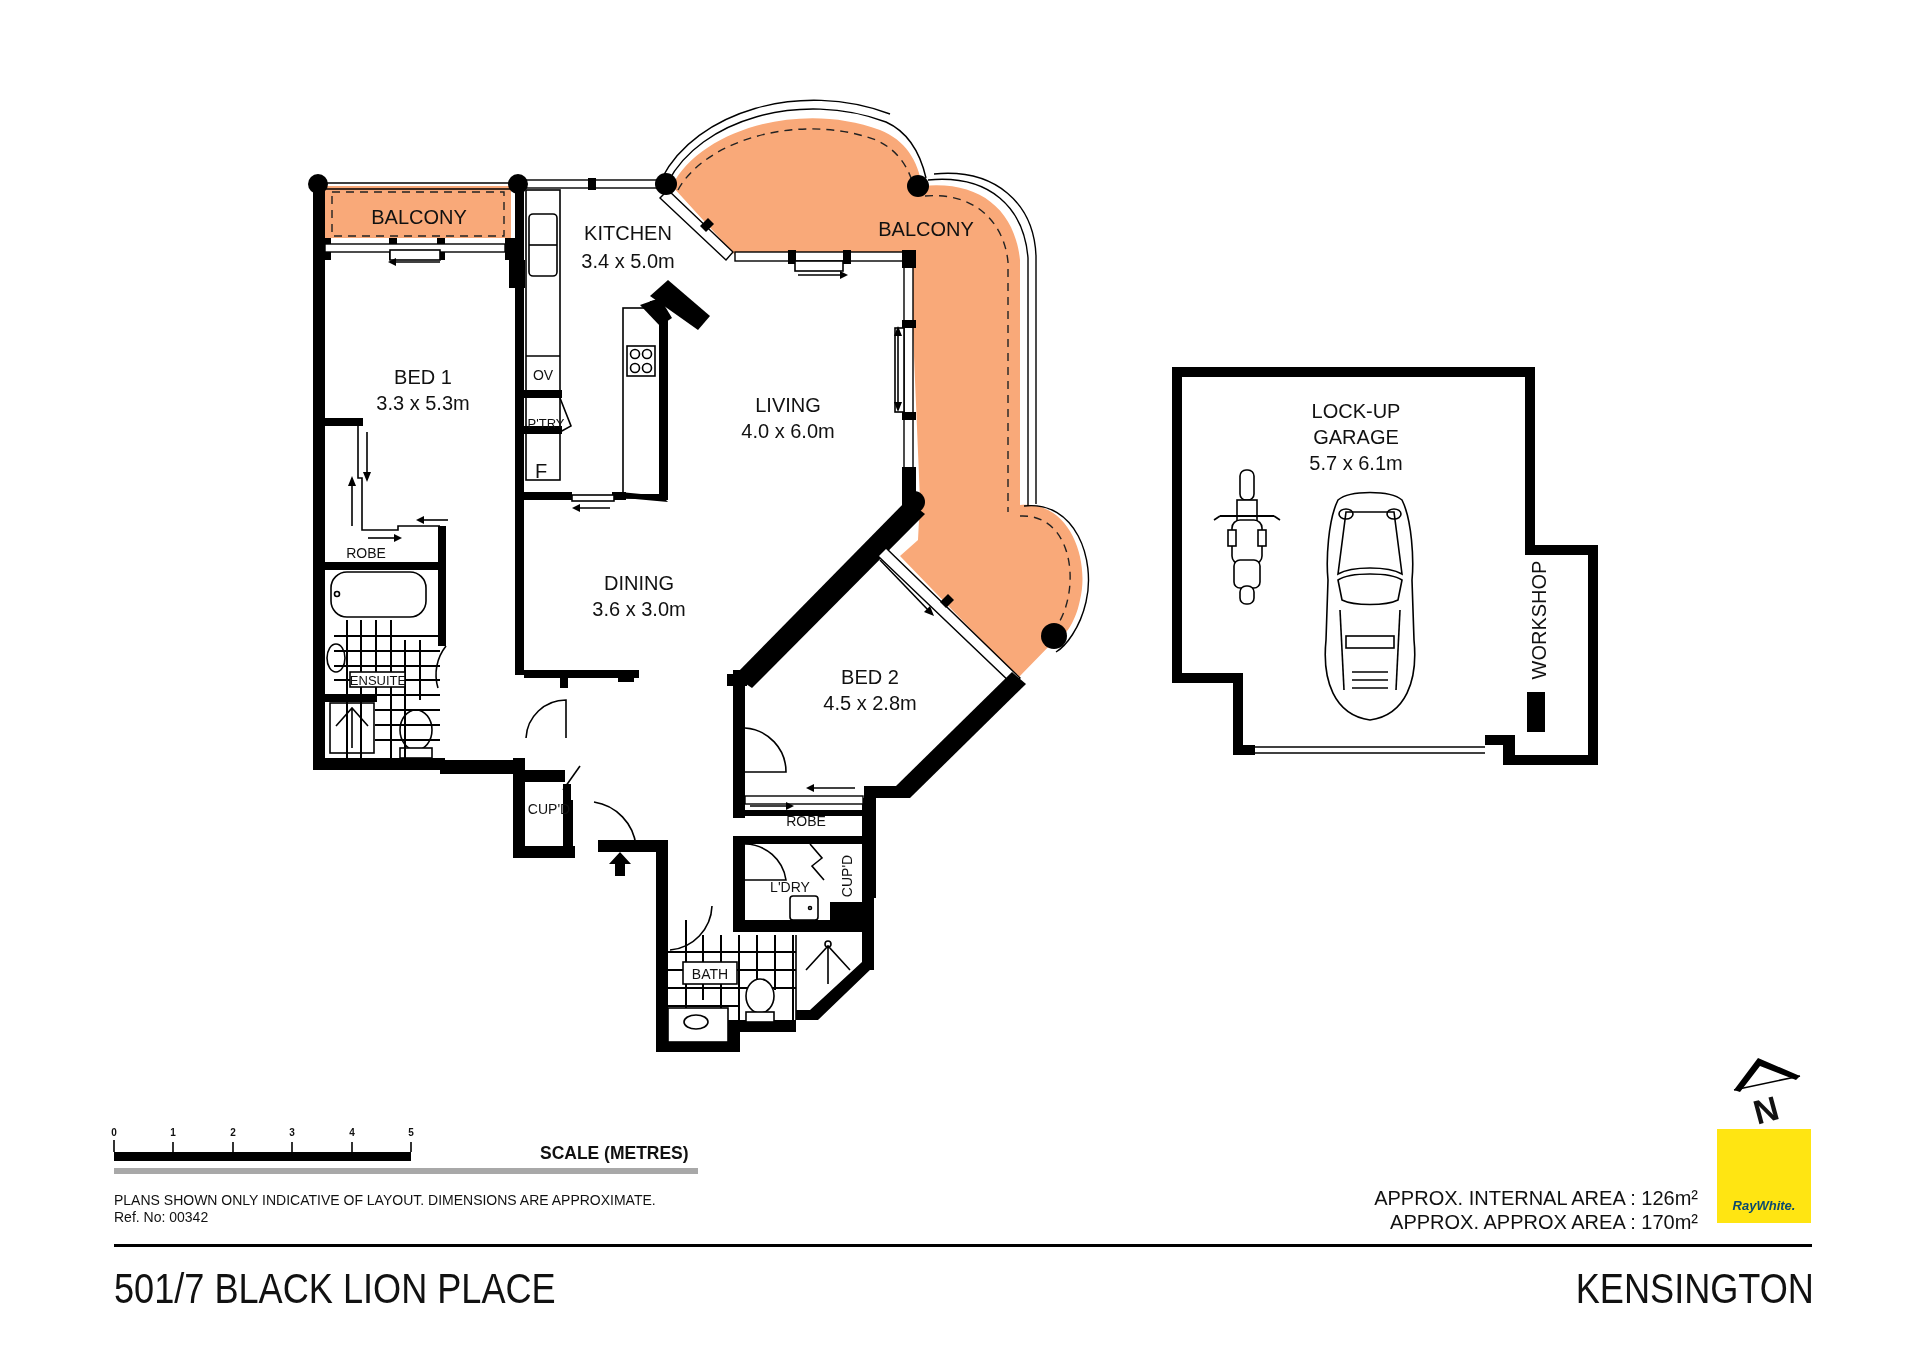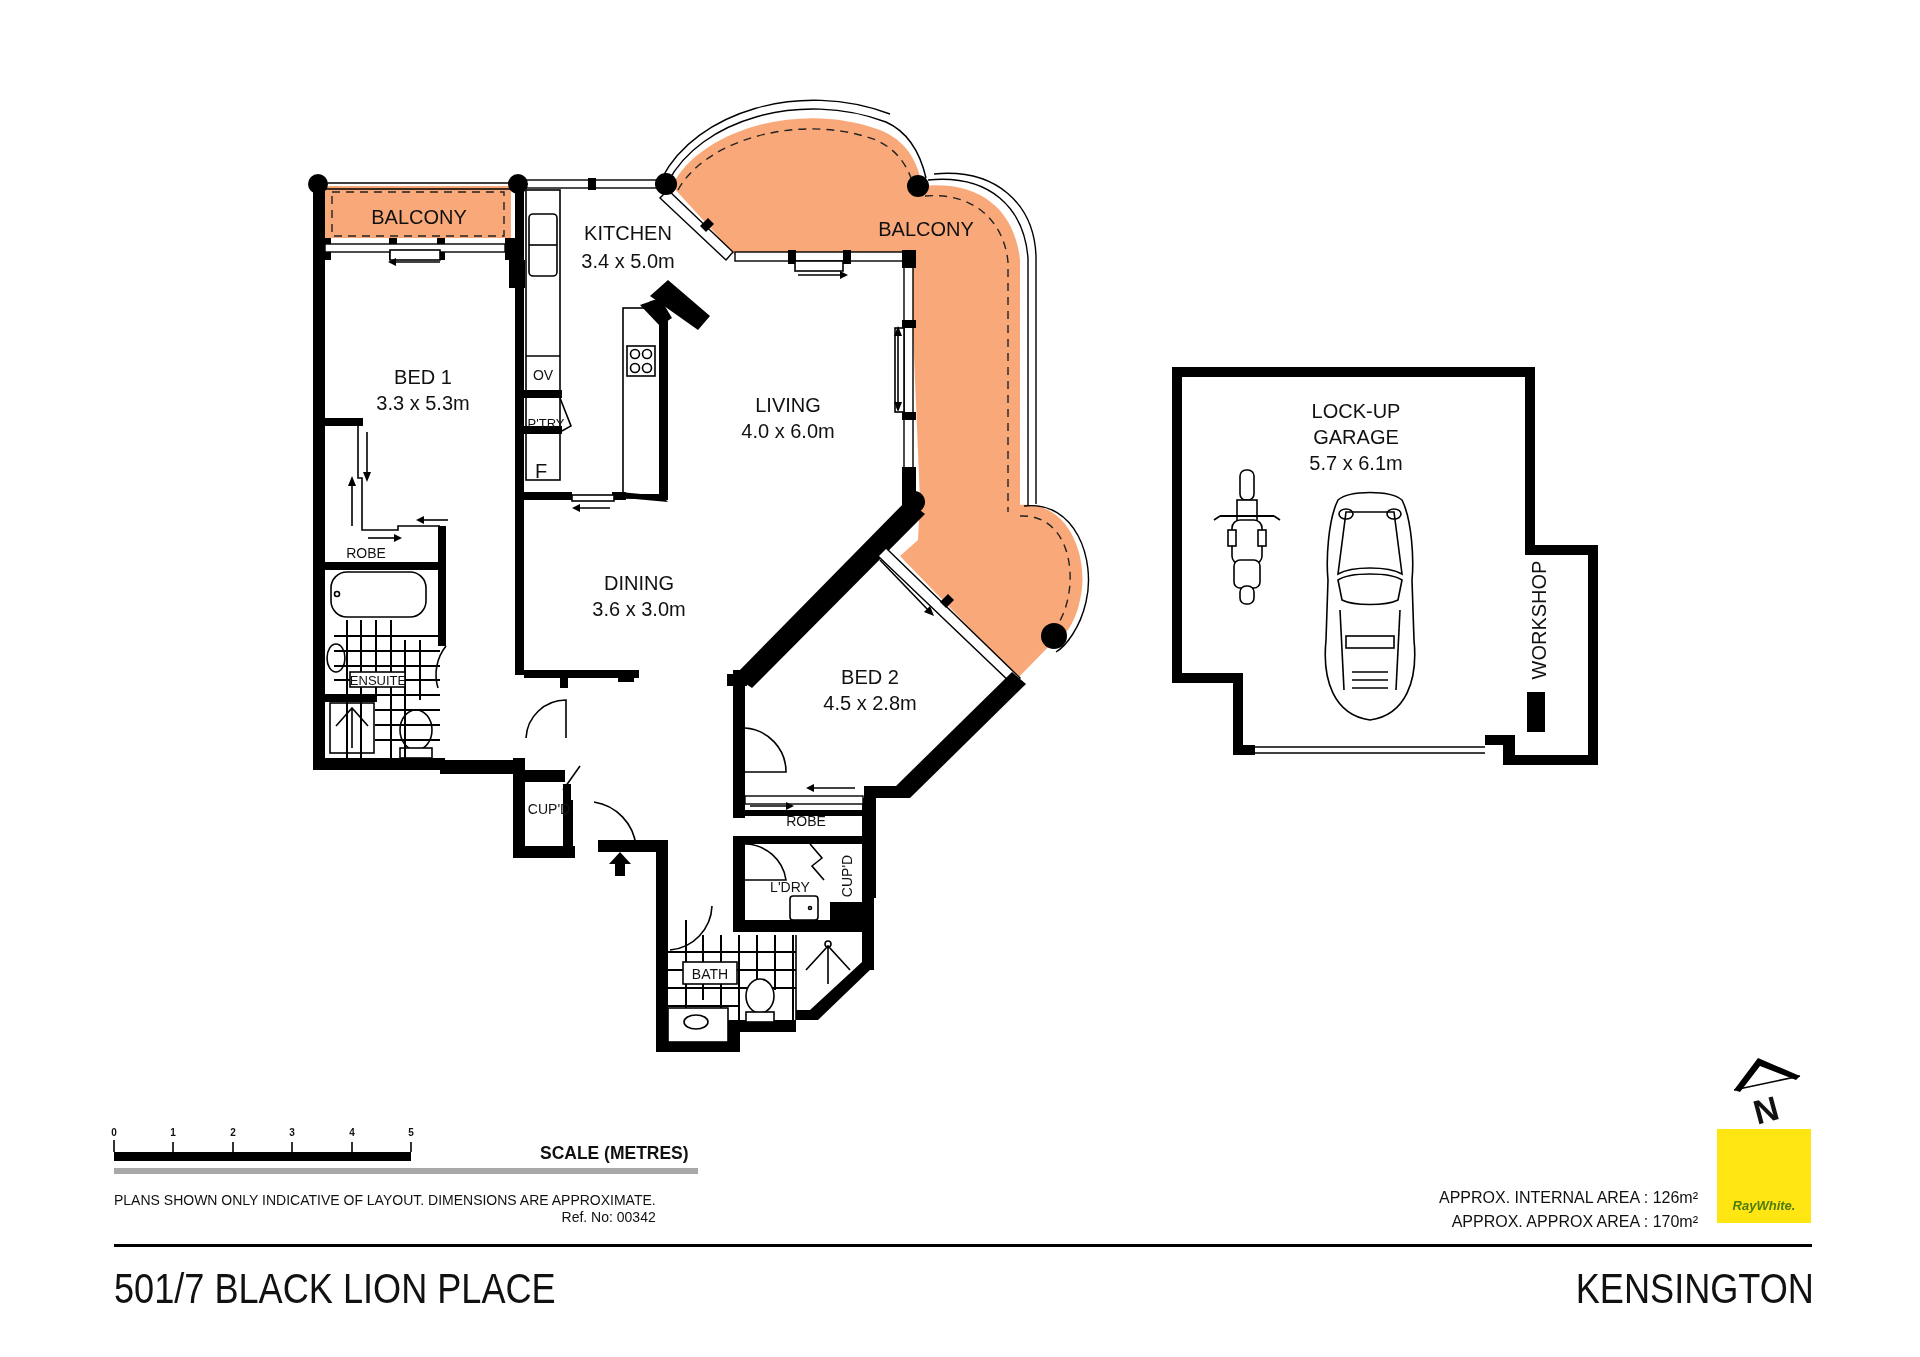--- a/index.html
+++ b/index.html
@@ -14,28 +14,28 @@
   .balcony { fill: #F9A979; }
   .thin { fill: none; stroke: #000; stroke-width: 1.6; }
   .thin2 { fill: none; stroke: #000; stroke-width: 2.2; }
   .dash { fill: none; stroke: #222; stroke-width: 1.4; stroke-dasharray: 8 6; }
   .rail { fill: none; stroke: #000; stroke-width: 1.4; }
   .win { fill: #fff; stroke: #000; stroke-width: 1.4; }
   .post { fill: #000; }
   .fixture { fill: #fff; stroke: #000; stroke-width: 1.6; }
   .tile { stroke: #000; stroke-width: 2; fill: none; }
   .footer-text { position: absolute; font-family: "Liberation Sans", sans-serif; color: #111; white-space: nowrap; }
-  #disclaimer { left: 114px; top: 1192px; font-size: 14px; line-height: 17px; text-align: right; }
+  #disclaimer { left: 114px; top: 1192px; font-size: 14px; line-height: 17px; }
   #scale-title { left: 540px; top: 1142px; font-size: 19px; font-weight: bold; transform: scaleX(0.92); transform-origin: left; }
-  #area-block { right: 222px; top: 1186px; font-size: 16px; line-height: 24px; text-align: right; }
+  #area-block { right: 222px; top: 1186px; font-size: 20px; line-height: 24px; text-align: right; }
   #address { left: 114px; top: 1265px; font-size: 42px; transform: scaleX(0.86); transform-origin: left; }
   #suburb { right: 106px; top: 1265px; font-size: 42px; transform: scaleX(0.86); transform-origin: right; }
   #brand-logo { position: absolute; left: 1717px; top: 1129px; width: 94px; height: 94px; background: #FFE512; }
   #brand-text { position: absolute; left: 0; right: 0; bottom: 10px; text-align: center; font-size: 13px;
-                font-weight: bold; font-style: italic; color: #4d7c0f; }
+                font-weight: bold; font-style: italic; color: #0c4a6e; }
 </style>
 </head>
 <body>
 
 <svg width="1920" height="1357" viewBox="0 0 1920 1357">
 
   <g>
     <rect class="balcony" x="325" y="186" width="186" height="52"></rect>
     <rect class="dash" x="332" y="192" width="172" height="44"></rect>
     <line class="rail" x1="322" y1="183" x2="514" y2="183"></line>

